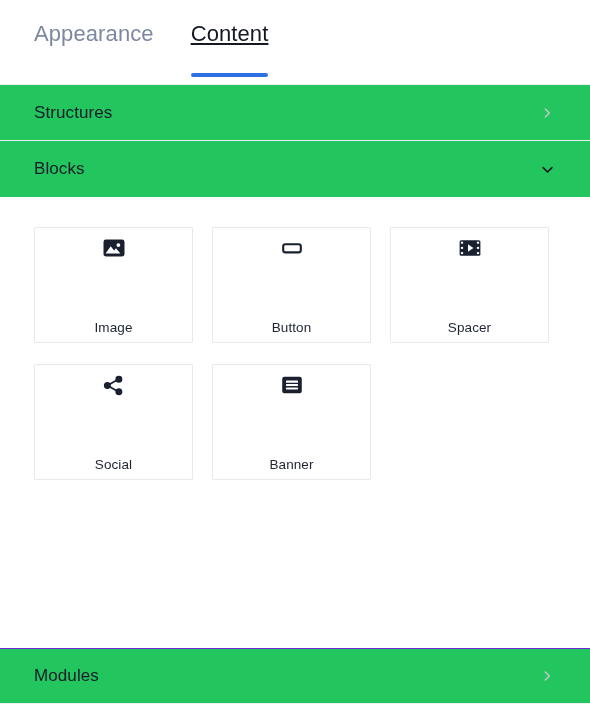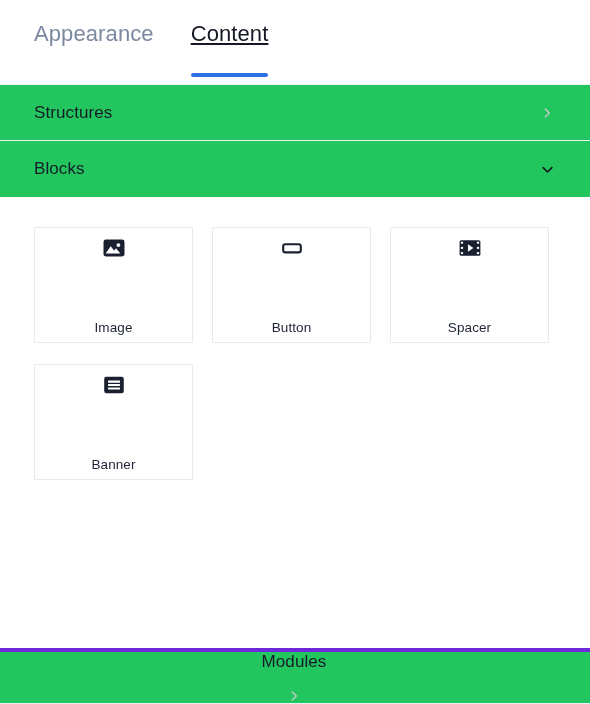--- a/index.html
+++ b/index.html
@@ -74,21 +74,21 @@
     flex: 0 0 56px;
     display: flex;
     align-items: center;
     justify-content: space-between;
     padding: 0 36px 0 34px;
     background: #22c55e;
     cursor: pointer;
   }
 
   .section-row.with-bottom-border { border-bottom: 1px solid #eceef1; }
-  .section-row.with-top-border { border-top: 4px solid #6d28d9; flex-direction: column; }
+  .section-row.with-top-border { border-top: 1px solid #6d28d9; }
 
   .section-title {
     font-size: 17px;
     color: #161c29;
     letter-spacing: 0.1px;
   }
 
   .chev {
     width: 14px;
     height: 14px;
@@ -213,20 +213,32 @@
             <rect x="2.9" y="16.1" width="2.2" height="2.0" fill="#ffffff"></rect>
             <rect x="18.9" y="5.7" width="2.2" height="2.0" fill="#ffffff"></rect>
             <rect x="18.9" y="10.9" width="2.2" height="2.0" fill="#ffffff"></rect>
             <rect x="18.9" y="16.1" width="2.2" height="2.0" fill="#ffffff"></rect>
             <path d="M10.0 8.2 L15.4 12.0 L10.0 15.8 Z" fill="#ffffff"></path>
           </svg>
         </span>
         <span class="card-label">Spacer</span>
       </div>
 
+      <div class="card">
+        <span class="card-icon">
+          <svg viewBox="0 0 24 24" width="23" height="23" fill="none" stroke="#1a2030" stroke-width="1.9" stroke-linecap="round">
+            <circle cx="17.6" cy="5.4" r="2.7" fill="#1a2030"></circle>
+            <circle cx="5.6" cy="12.0" r="2.7" fill="#1a2030"></circle>
+            <circle cx="17.6" cy="18.6" r="2.7" fill="#1a2030"></circle>
+            <line x1="8.0" y1="10.7" x2="15.3" y2="6.6"></line>
+            <line x1="8.0" y1="13.3" x2="15.3" y2="17.4"></line>
+          </svg>
+        </span>
+        <span class="card-label">Social</span>
+      </div>
 
       <div class="card">
         <span class="card-icon">
           <svg viewBox="0 0 24 24" width="24" height="24">
             <rect x="2.2" y="3.8" width="19.6" height="16.4" rx="2.2" fill="#1a2030"></rect>
             <rect x="6.0" y="7.6" width="12.0" height="2.1" rx="0.5" fill="#ffffff"></rect>
             <rect x="6.0" y="11.0" width="12.0" height="2.1" rx="0.5" fill="#ffffff"></rect>
             <rect x="6.0" y="14.4" width="12.0" height="2.1" rx="0.5" fill="#ffffff"></rect>
           </svg>
         </span>

